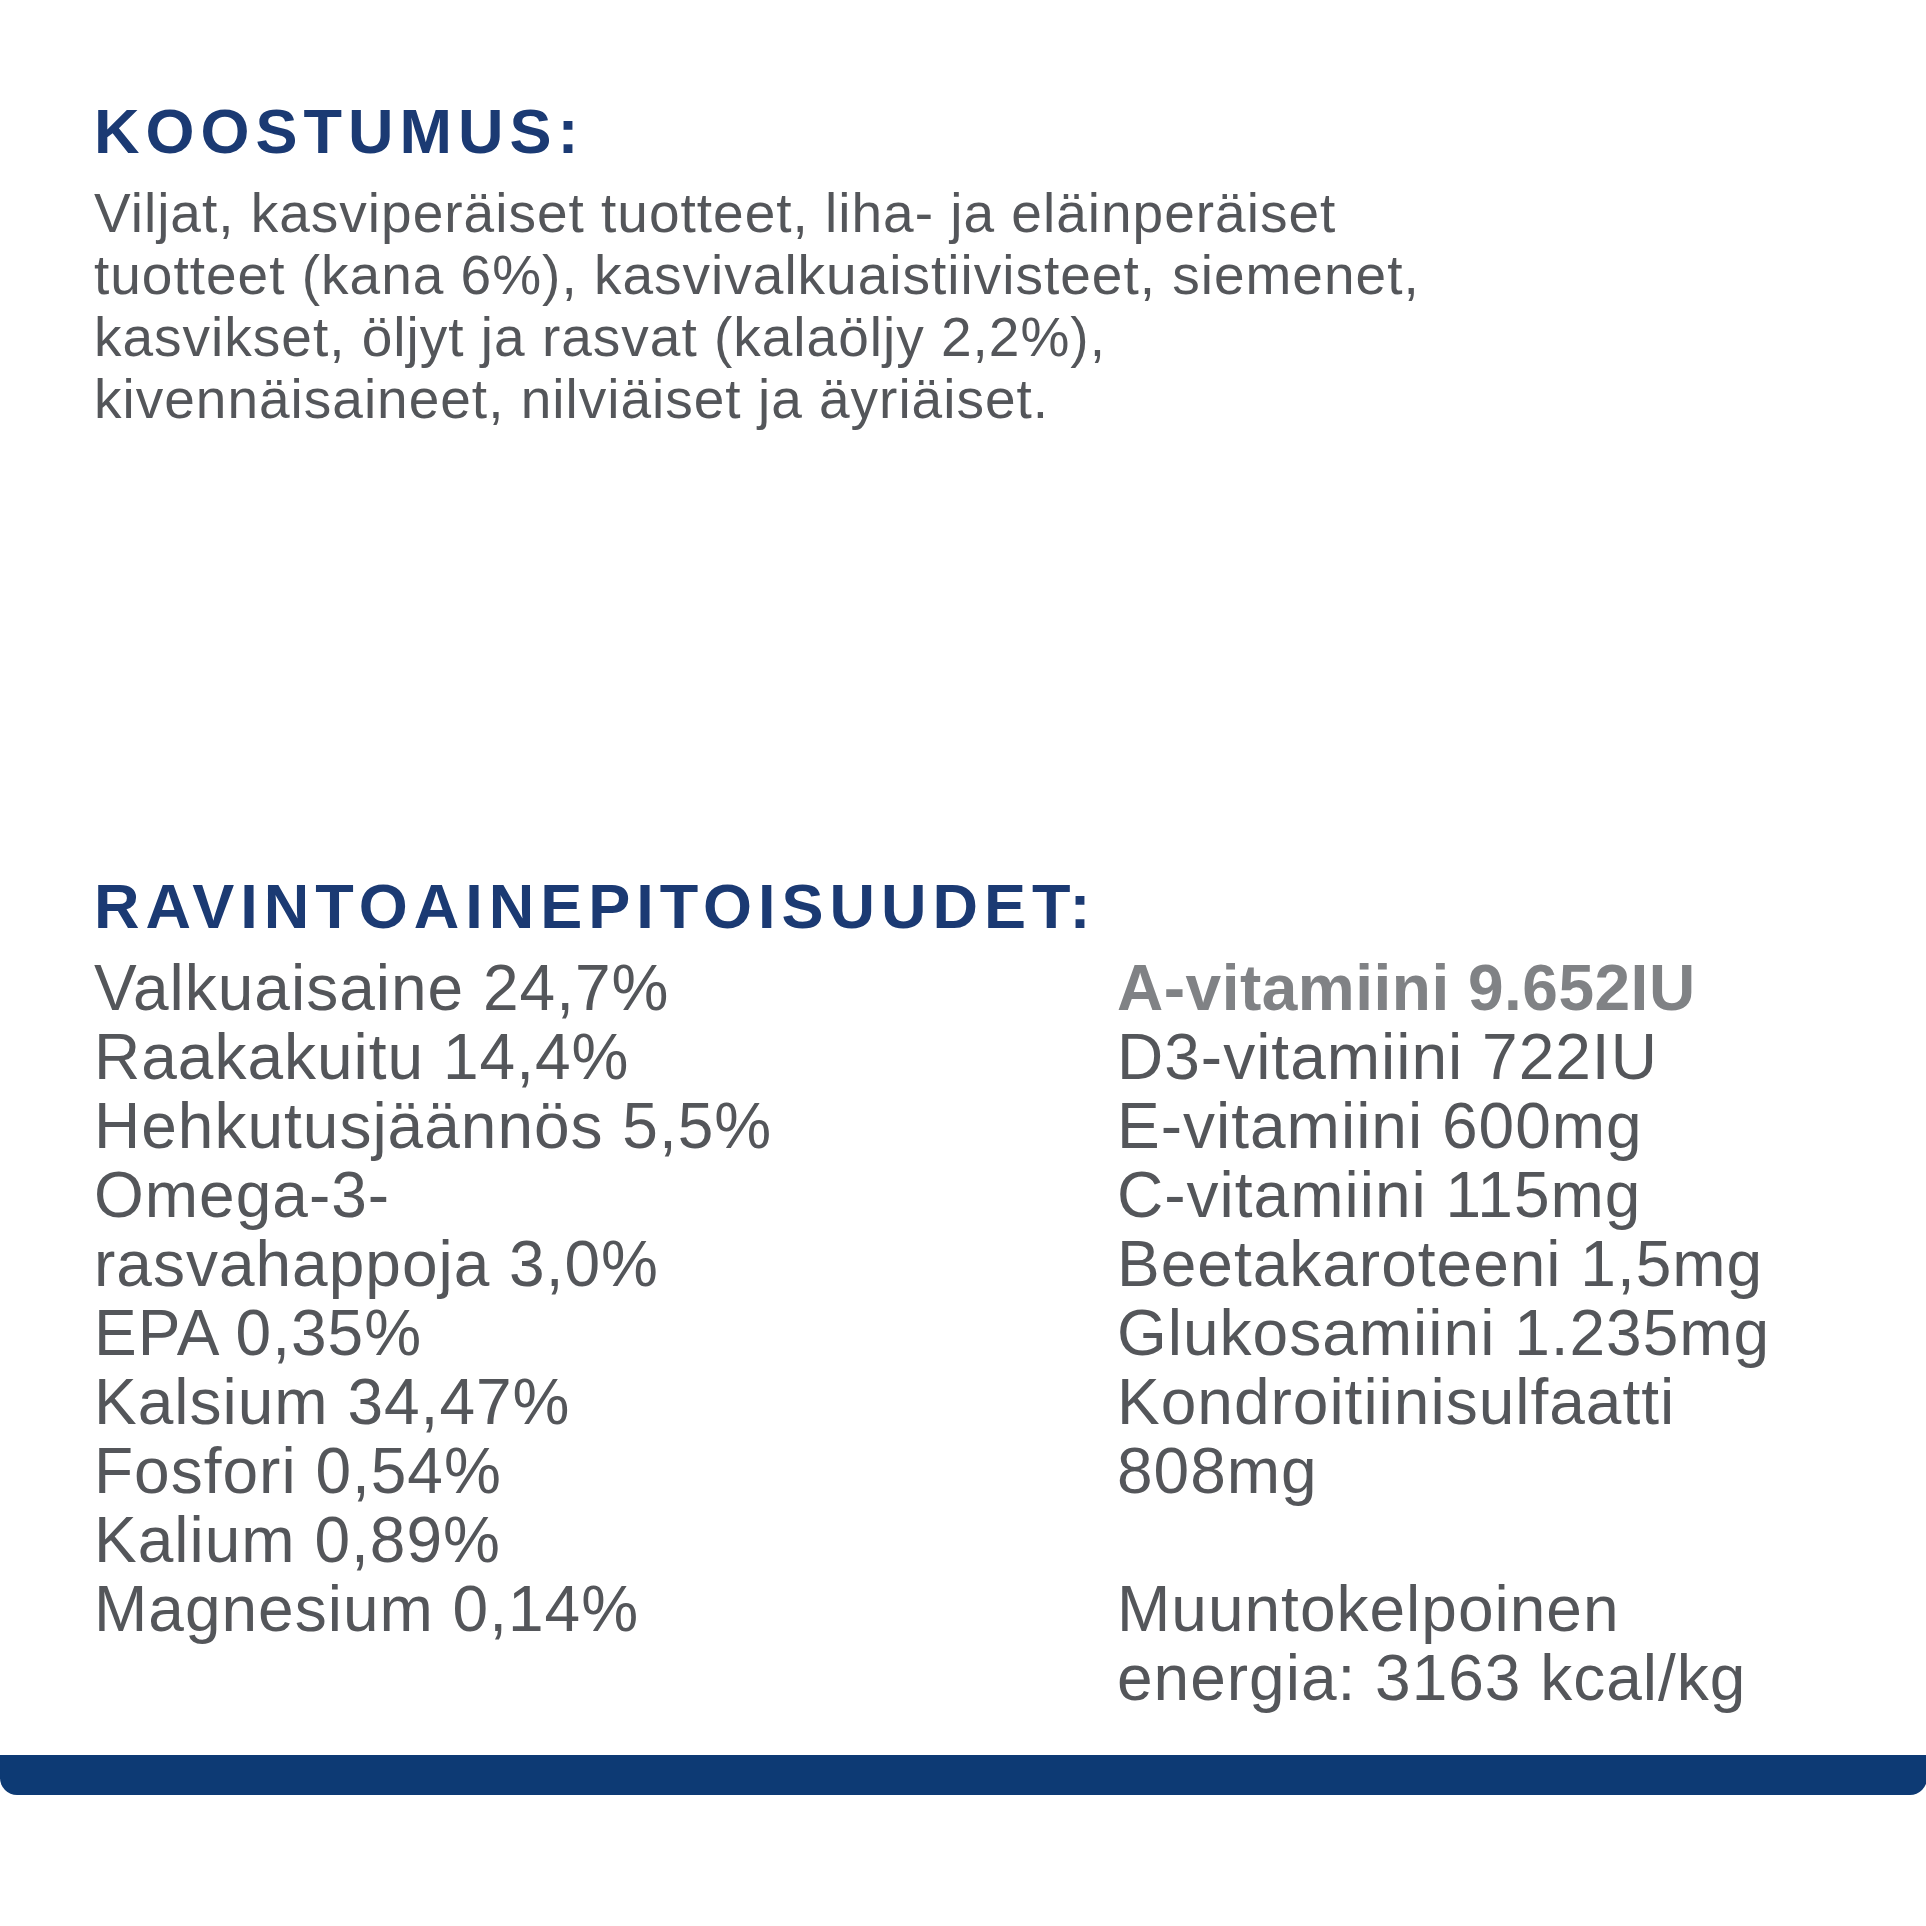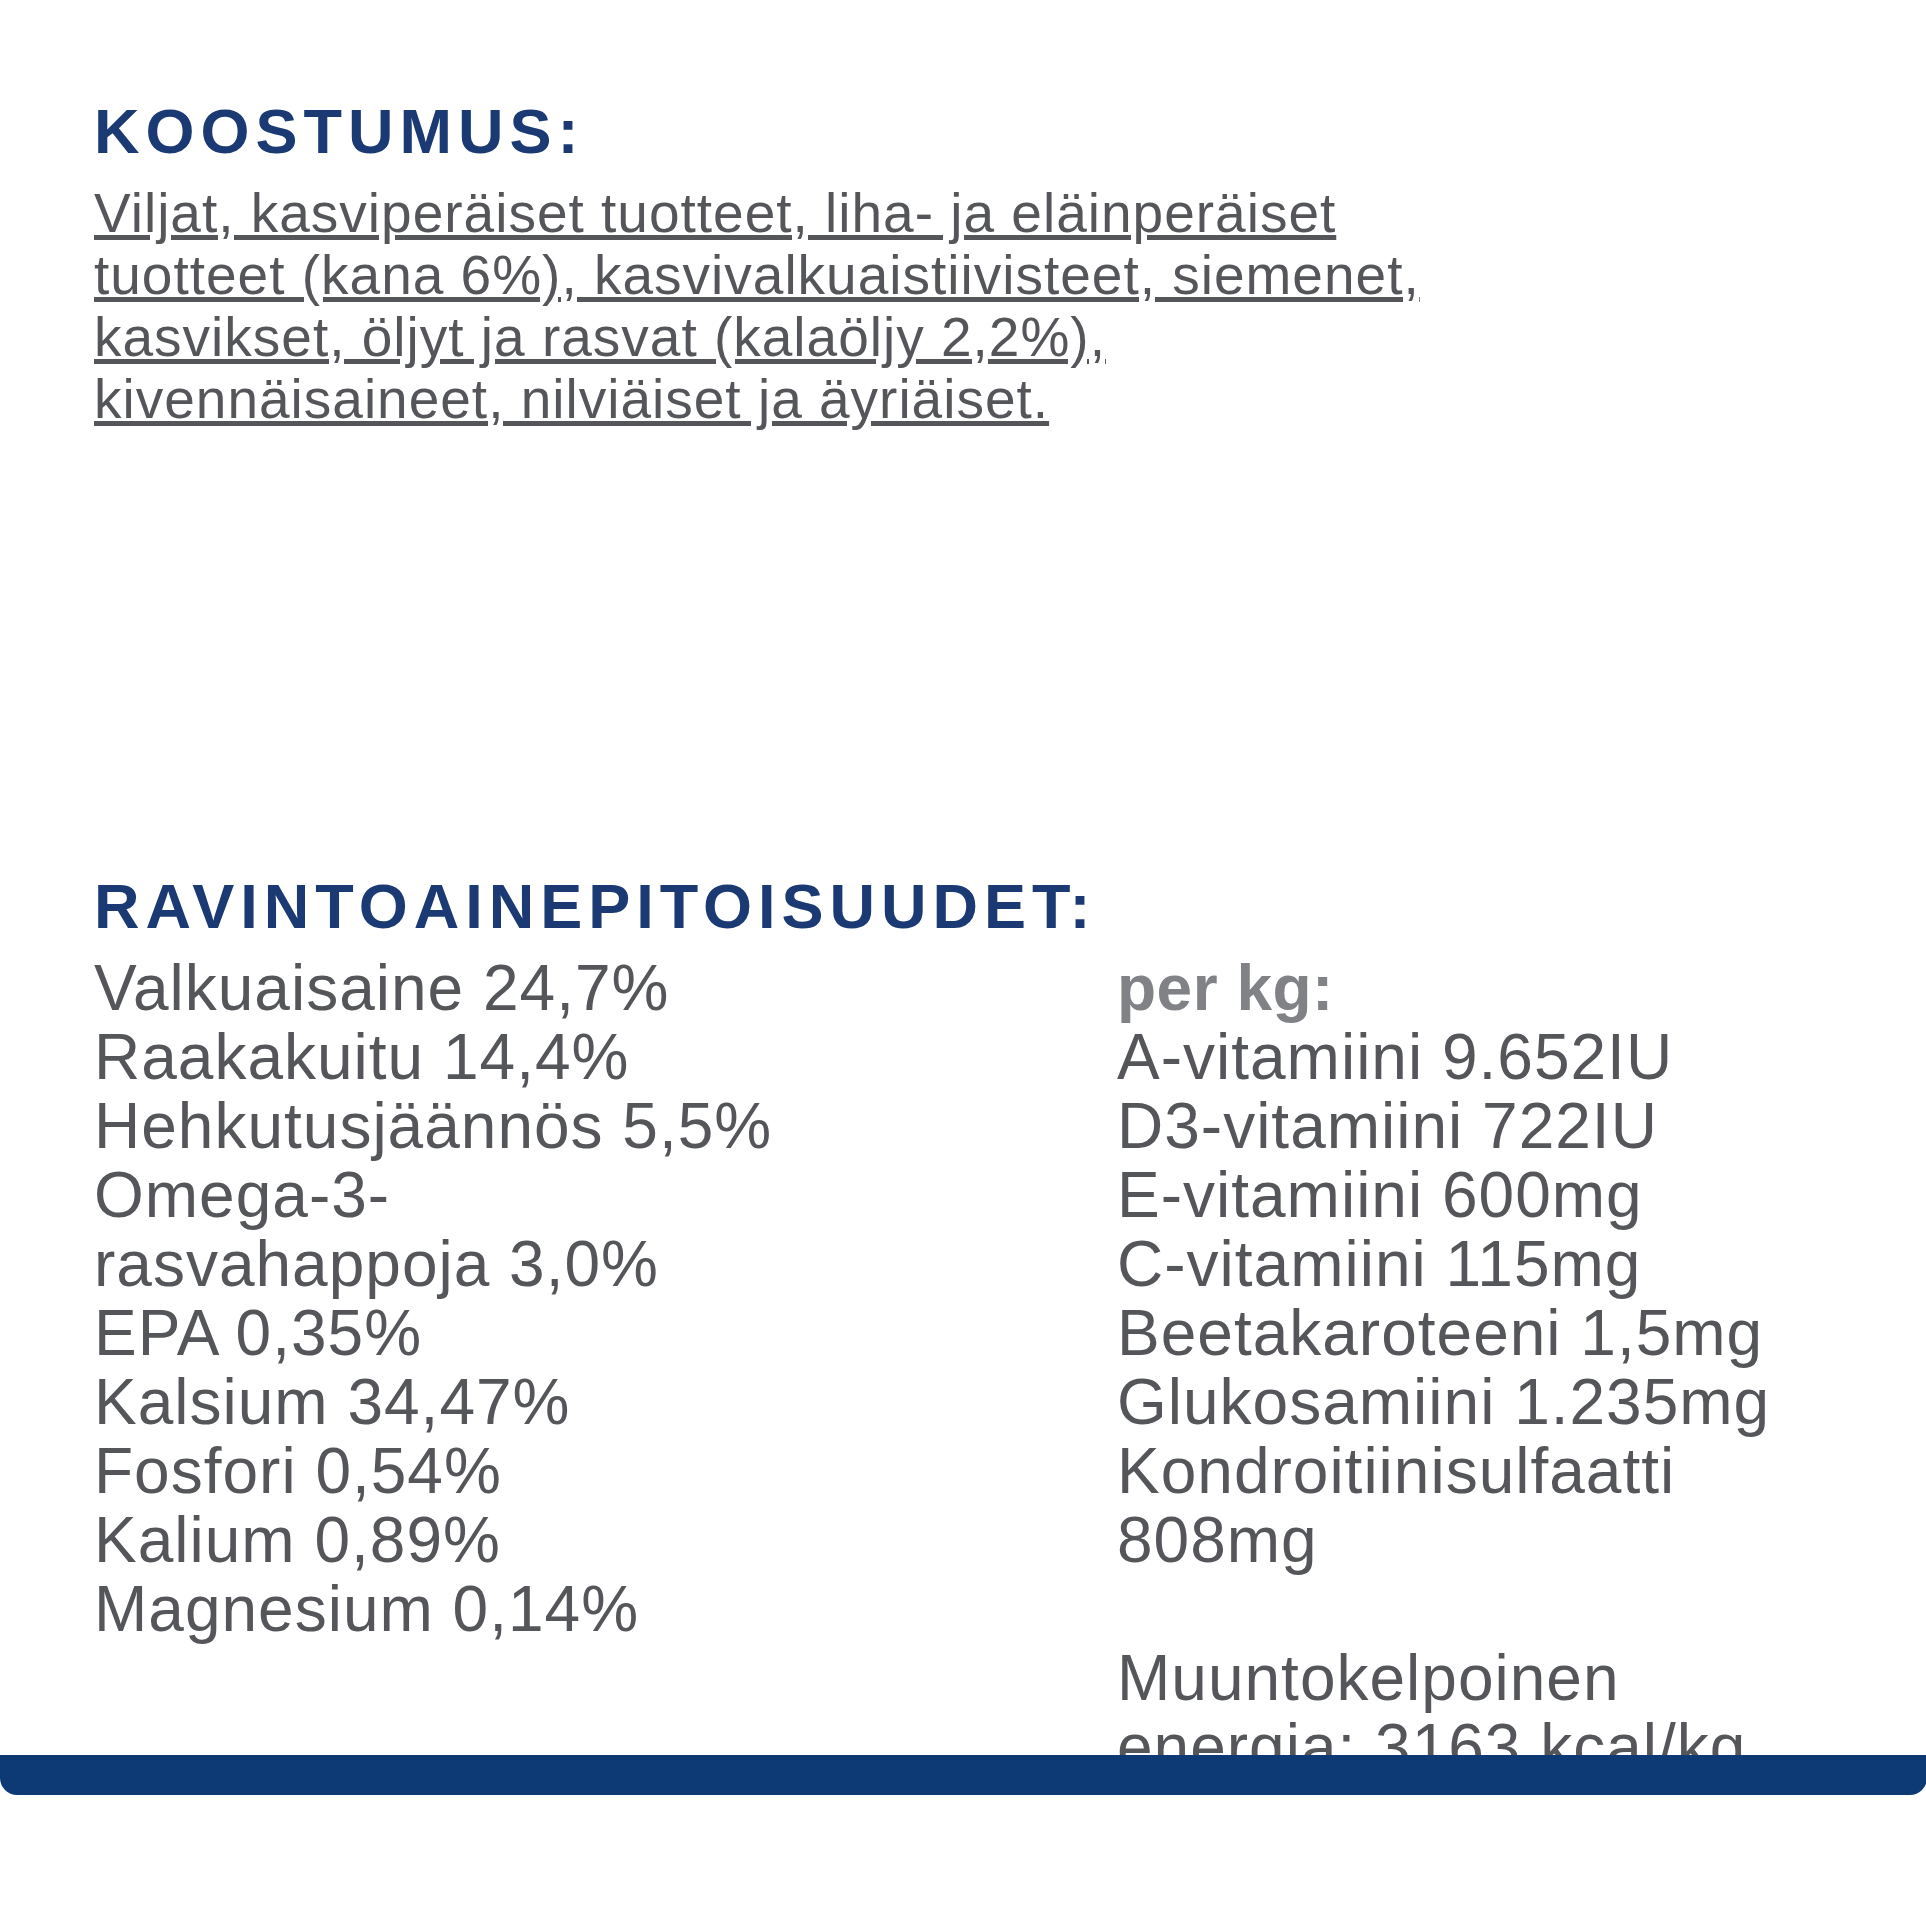--- a/index.html
+++ b/index.html
@@ -33,21 +33,20 @@
     position: absolute;
     left: 94px;
     top: 182px;
     margin: 0;
     font-size: 55px;
     font-weight: 400;
     line-height: 62px;
     letter-spacing: 1px;
     color: #54565a;
     white-space: pre-line;
-    text-decoration: underline;
   }
 
   .nutrient-col {
     position: absolute;
     top: 954px;
     font-size: 64px;
     font-weight: 400;
     letter-spacing: 1px;
     color: #54565a;
   }
@@ -96,21 +95,20 @@
       <div class="line">Omega-3-</div>
       <div class="line">rasvahappoja 3,0%</div>
       <div class="line">EPA 0,35%</div>
       <div class="line">Kalsium 34,47%</div>
       <div class="line">Fosfori 0,54%</div>
       <div class="line">Kalium 0,89%</div>
       <div class="line">Magnesium 0,14%</div>
     </div>
 
   <div class="nutrient-col" id="nutrients-right-column">
-      <div class="line">per kg:</div>
       <div class="line">A-vitamiini 9.652IU</div>
       <div class="line">D3-vitamiini 722IU</div>
       <div class="line">E-vitamiini 600mg</div>
       <div class="line">C-vitamiini 115mg</div>
       <div class="line">Beetakaroteeni 1,5mg</div>
       <div class="line">Glukosamiini 1.235mg</div>
       <div class="line">Kondroitiinisulfaatti</div>
       <div class="line">808mg</div>
       <div class="line"></div>
       <div class="line">Muuntokelpoinen</div>

